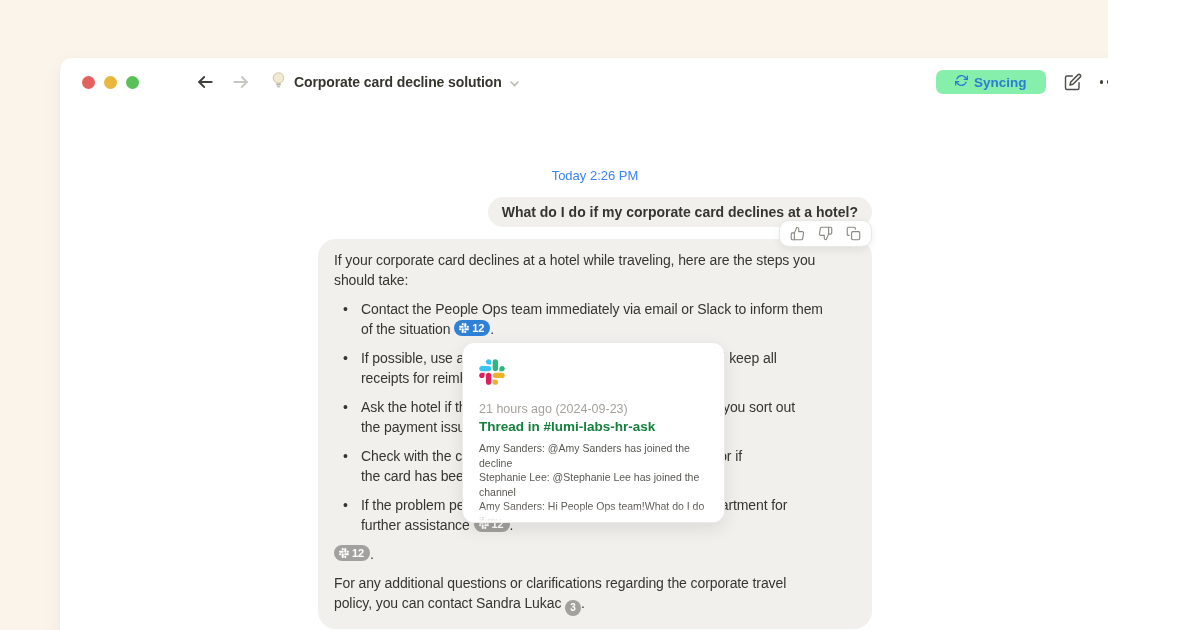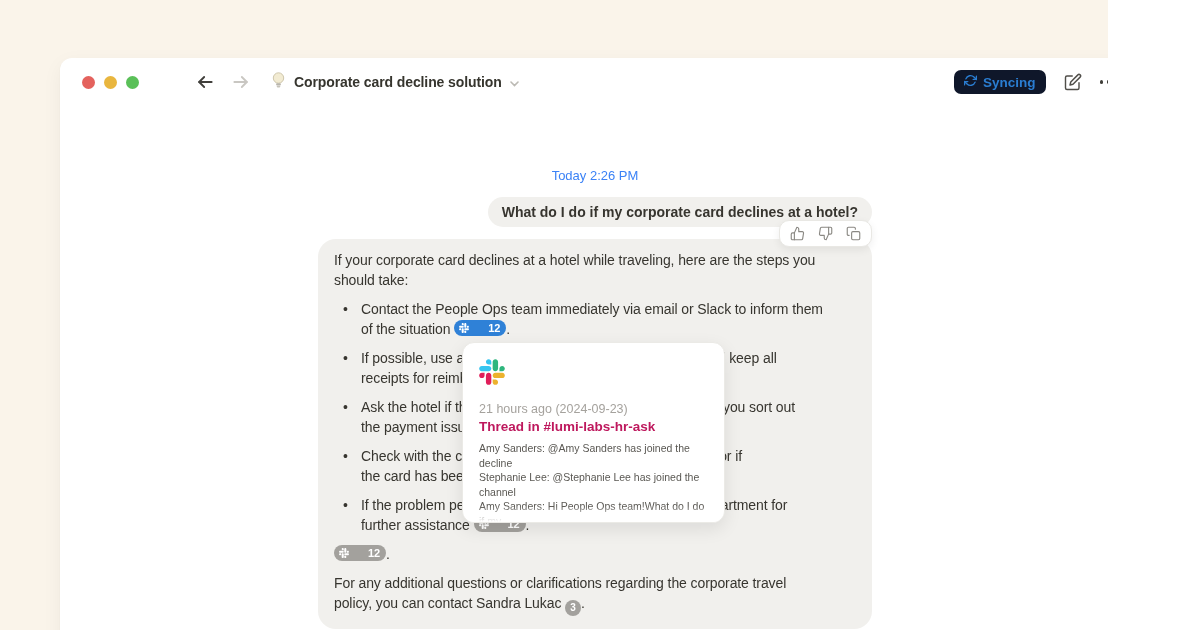--- a/index.html
+++ b/index.html
@@ -14,22 +14,22 @@
   .tl{width:13px;height:13px;border-radius:50%;}
   .tl.red{background:#e4625d}.tl.yellow{background:#e9b63e}.tl.green{background:#5ac058}
   .icon-btn{display:flex;align-items:center;justify-content:center;background:none;border:none;padding:0;cursor:pointer;}
   .hamburger{width:20px;height:13px;display:flex;flex-direction:column;justify-content:space-between;margin-right:20px;}
   .hamburger span{display:block;height:2px;background:#54524d;border-radius:1px;}
   .nav-arrows{display:flex;gap:16px;margin-right:20px;align-items:center;}
   .doc-title{display:flex;align-items:center;gap:8px;cursor:pointer;}
   .doc-title .title{font-size:14px;font-weight:700;color:#36352e;letter-spacing:-.1px;}
   .spacer{flex:1;}
   .tb-right{display:flex;align-items:center;gap:18px;}
-  .sync-pill{display:flex;align-items:flex-end;gap:6px;background:#0f172a;border:none;border-radius:7px;
-             padding:4px 10px;color:#2a7dd1;font-weight:700;font-size:13.5px;cursor:pointer;
+  .sync-pill{display:flex;align-items:flex-end;gap:6px;background:#86efac;border:none;border-radius:7px;
+             padding:4px 19px;color:#2a7dd1;font-weight:700;font-size:13.5px;cursor:pointer;
              font-family:inherit;}
   .dots{display:flex;gap:4px;align-items:center;}
   .dots i{width:3.5px;height:3.5px;border-radius:50%;background:#403f3a;}
 
   
   .chat-col{width:554px;margin:62px 0 0 258px;position:relative;}
   .date-header{text-align:center;font-size:13px;color:#3b82f6;}
   .user-row{display:flex;justify-content:flex-end;margin-top:14px;position:relative;}
   .user-bubble{background:#f1f0ed;border-radius:18px;padding:7px 14px;font-size:14px;color:#37352f;font-weight:bold;}
   .feedback{position:absolute;right:0;top:calc(100% - 7px);display:flex;gap:13px;background:#fff;
@@ -38,37 +38,37 @@
   .feedback .icon-btn svg{stroke:#8a8883;}
   .ai-bubble{margin-top:12px;background:#f1f0ed;border-radius:18px;padding:11px 16px 13px;
              font-size:14px;line-height:20px;color:#37352f;letter-spacing:-.1px;}
   .prewrap{white-space:pre-wrap;}
   .ai-bubble p{margin:0 0 9px;}
   .ai-bubble p:last-child{margin-bottom:0;}
   .ai-bullets{list-style:none;margin:0 0 9px;padding:0;}
   .ai-bullets li{position:relative;padding-left:27px;margin-bottom:9px;}
   .ai-bullets li::before{content:"•";position:absolute;left:9px;top:0;color:#37352f;}
 
-  .badge{display:inline-flex;align-items:center;gap:19px;padding:1.5px 6px 1.5px 5px;border-radius:9px;
+  .badge{display:inline-flex;align-items:center;gap:3px;padding:1.5px 6px 1.5px 5px;border-radius:9px;
          font-size:11px;font-weight:700;color:#fff;line-height:13px;vertical-align:1px;cursor:pointer;}
   .badge.blue{background:#2f81d7}
   .badge.gray{background:#a3a19d}
   .badge svg{width:10px;height:10px;display:block;}
   .badge-circle{display:inline-flex;align-items:center;justify-content:center;width:16px;height:16px;
                 border-radius:50%;background:#a3a19d;color:#fff;font-size:10px;font-weight:700;
                 vertical-align:-3px;cursor:pointer;}
 
   
   .popup{position:absolute;left:462px;top:342px;width:263px;height:181px;background:#fff;
          border:1px solid #ebeae6;border-radius:12px;box-shadow:0 6px 18px rgba(0,0,0,.09);
          padding:16px;box-sizing:border-box;overflow:hidden;z-index:10;cursor:pointer;}
   .popup::after{content:"";position:absolute;left:0;right:0;bottom:0;height:16px;
                 background:linear-gradient(rgba(255,255,255,0),#fff);}
   .popup-time{font-size:12.5px;color:#a5a29d;margin-top:13px;}
-  .popup-title{font-size:13.5px;font-weight:700;color:#be185d;margin-top:3px;}
+  .popup-title{font-size:13.5px;font-weight:700;color:#15803d;margin-top:3px;}
   .popup-lines{margin-top:7px;font-size:10.5px;line-height:14.6px;color:#5a5853;}
 </style>
 </head>
 <body>
 
 <div class="stage">
   <div class="window">
 
     <div class="titlebar">
       <div class="tl-group">

